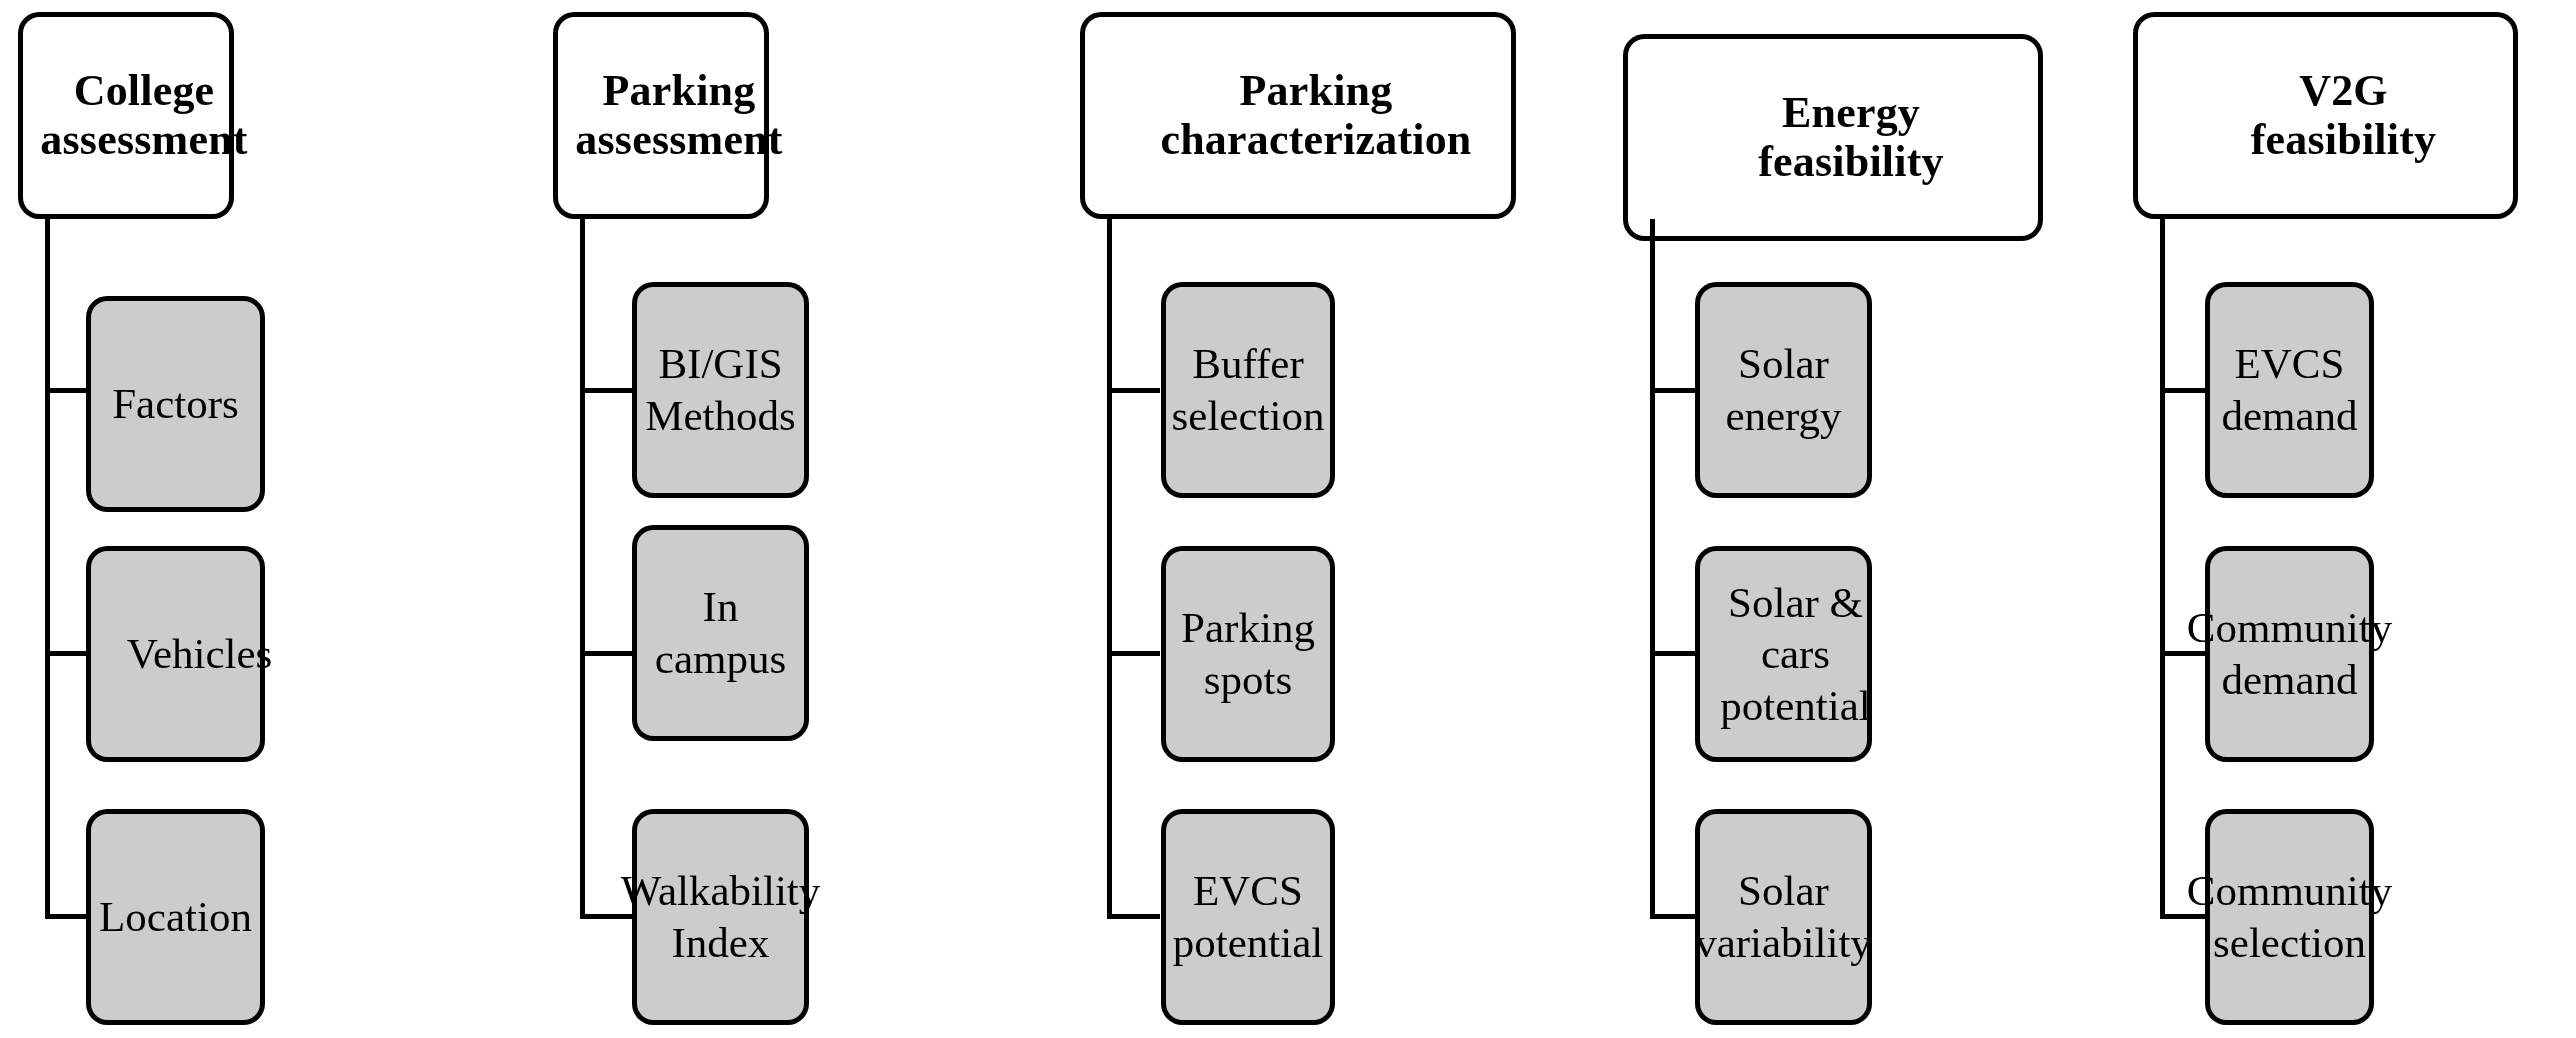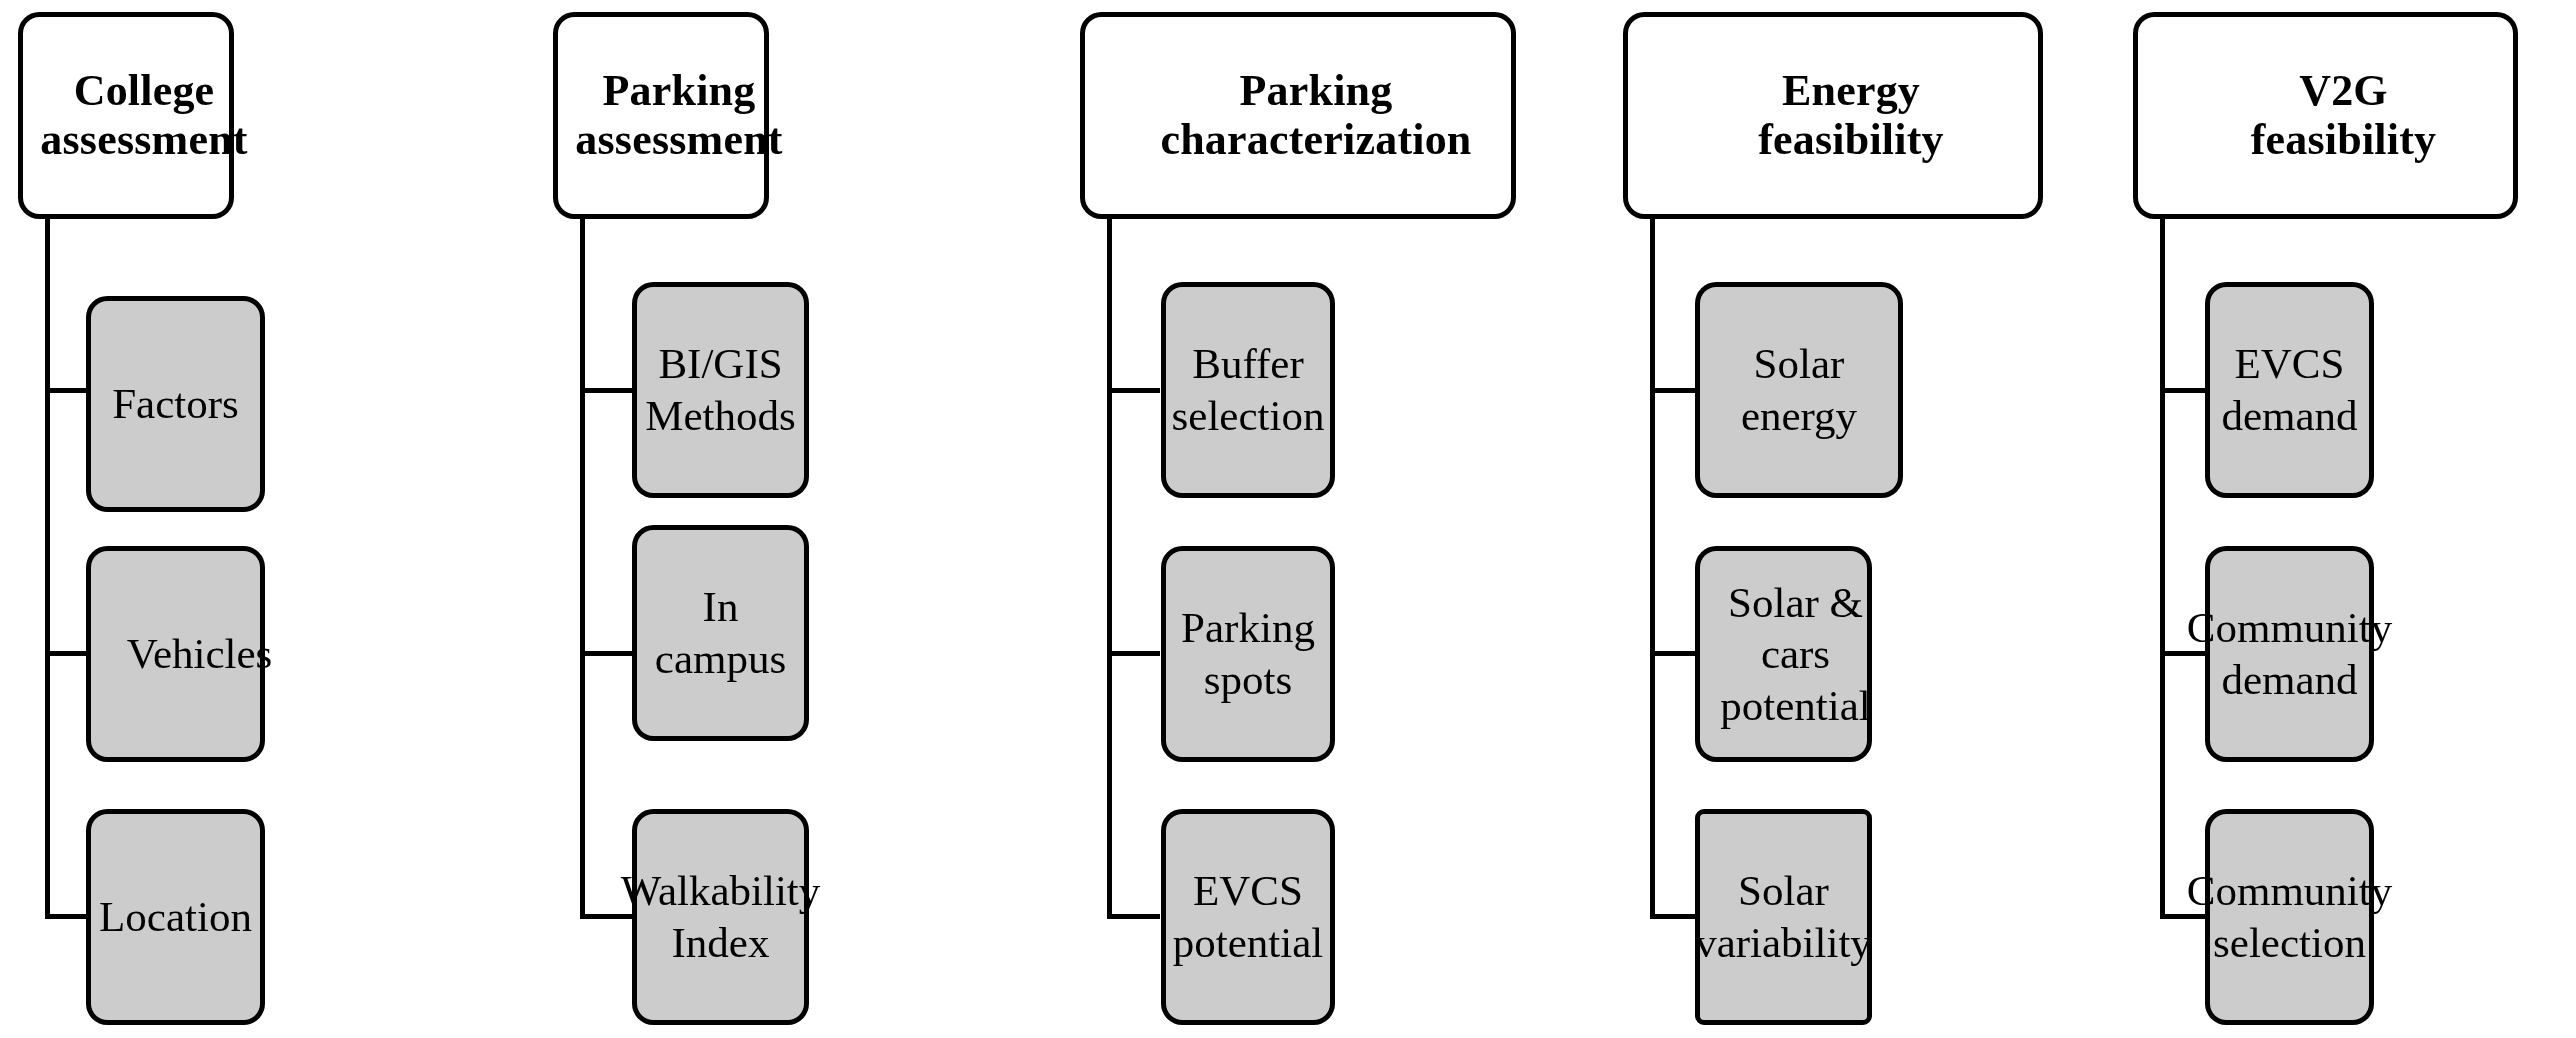--- a/index.html
+++ b/index.html
@@ -144,37 +144,37 @@
       <span class="item-label">Parking
 spots</span>
     </div>
     <div class="item-box" style="left: 81px; top: 809px; width: 174px; height: 216px;">
       <span class="item-label">EVCS
 potential</span>
     </div>
   </div>
 
   <div class="column" style="left:1623px; width:444px;">
-    <div class="header-box" style="width:420px;">
+    <div class="header-box" style="width:420px;margin-top:22px;">
       <span class="header-label">Energy
 feasibility</span>
     </div>
     <div class="trunk" style="left:27px; top:219px; height:700px;"></div>
     <div class="branch" style="left: 27px; top: 388px; width: 45px;"></div>
     <div class="branch" style="left: 27px; top: 651px; width: 45px;"></div>
     <div class="branch" style="left: 27px; top: 914px; width: 45px;"></div>
 
-    <div class="item-box" style="left: 72px; top: 282px; width: 208px; height: 216px; text-align: center;">
+    <div class="item-box" style="left: 72px; top: 282px; width: 177px; height: 216px; text-align: center;">
       <span class="item-label">Solar energy</span>
     </div>
     <div class="item-box" style="left: 72px; top: 546px; width: 177px; height: 216px; padding-left: 24px;">
       <span class="item-label">Solar &amp; cars
 potential</span>
     </div>
-    <div class="item-box" style="left: 72px; top: 809px; width: 177px; height: 216px; border-radius: 9px;">
+    <div class="item-box" style="left: 72px; top: 809px; width: 177px; height: 216px;">
       <span class="item-label">Solar
 variability</span>
     </div>
   </div>
 
   <div class="column" style="left:2133px; width:412px;">
     <div class="header-box" style="width:385px;">
       <span class="header-label">V2G
 feasibility</span>
     </div>

